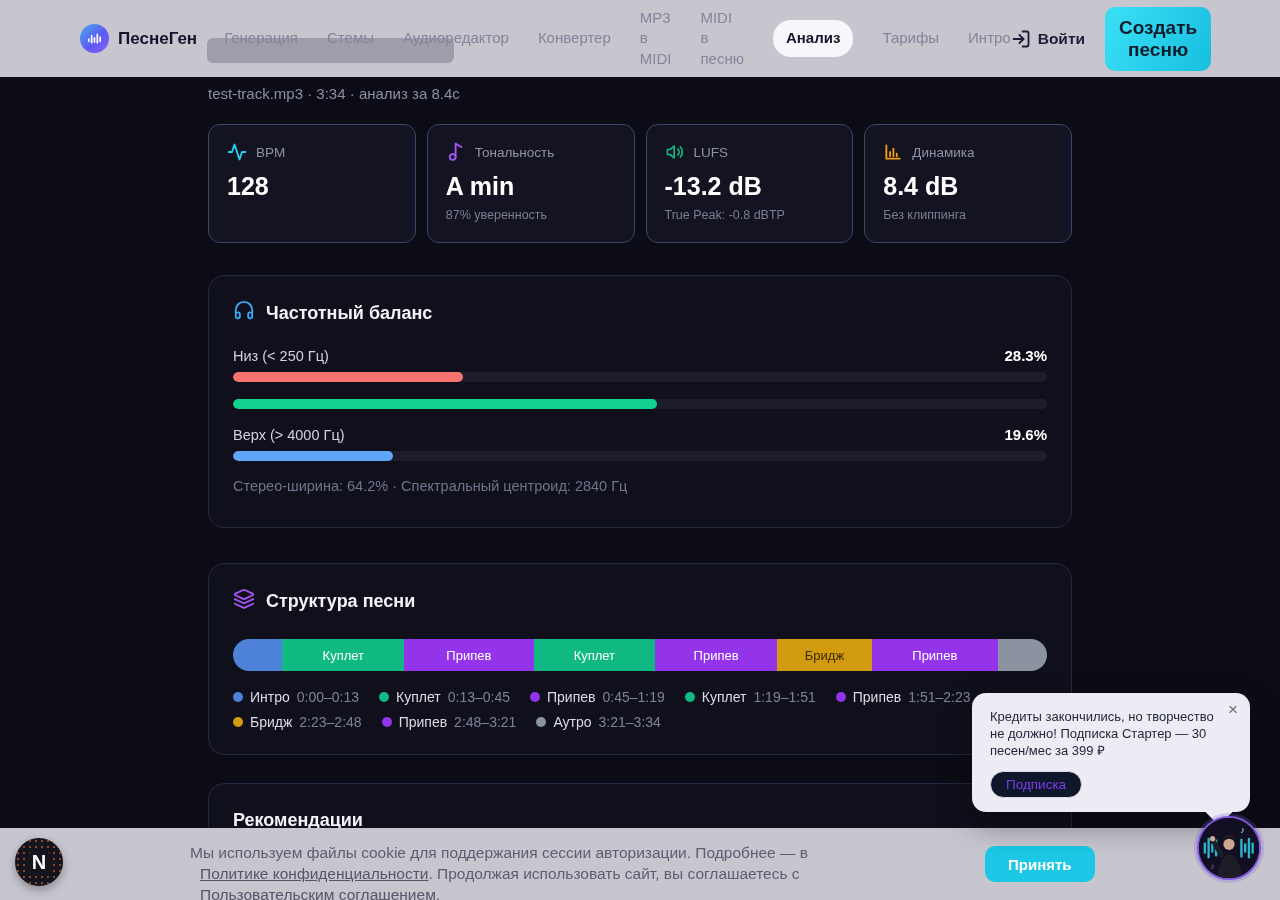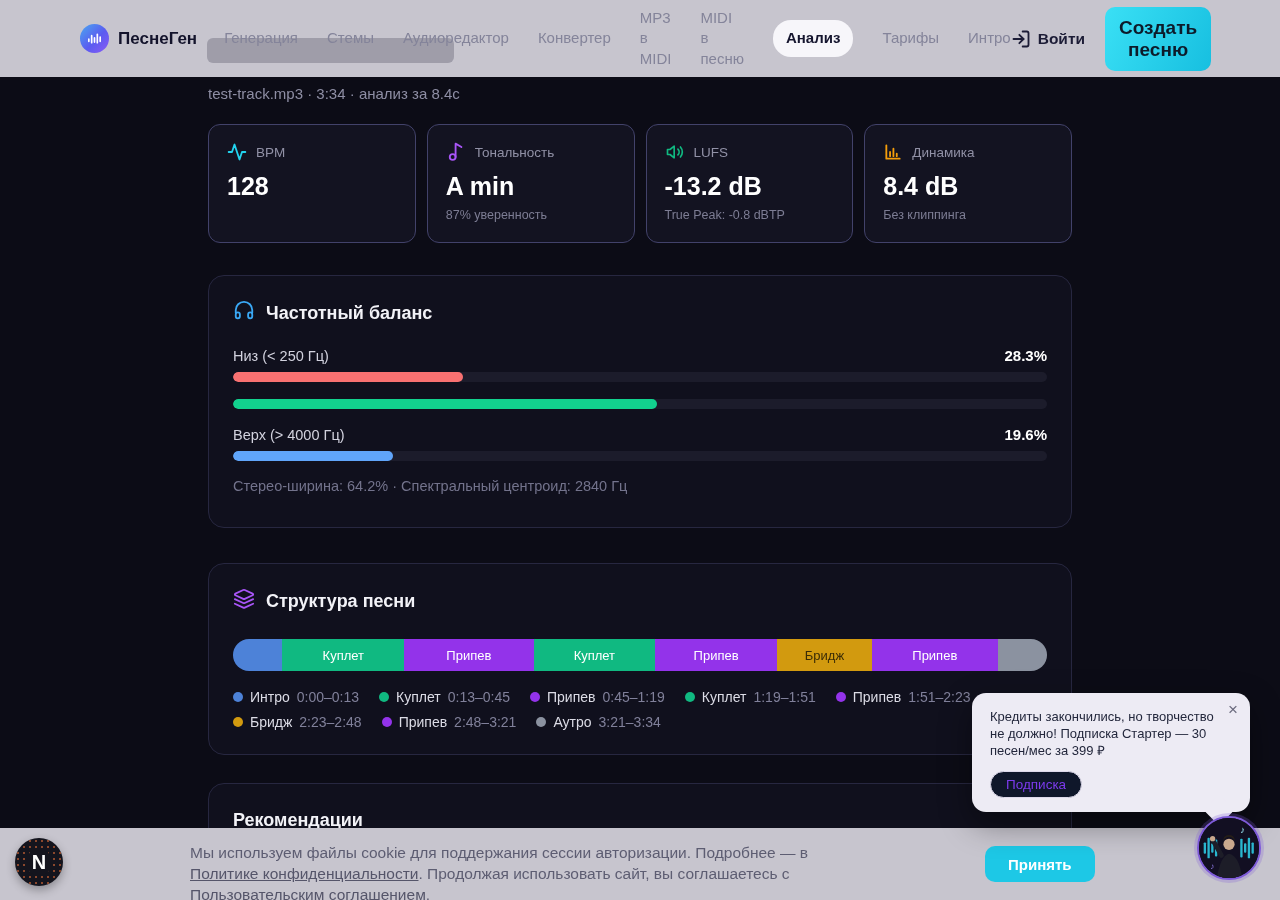--- a/index.html
+++ b/index.html
@@ -83,21 +83,21 @@
                  background:none; border:none; cursor:pointer; font-family:inherit; line-height:1; }
   .toast-action { display:inline-block; margin-top:12px; background:#0f172a;
                   border:1px solid #ddd9ea; border-radius:999px; padding:5px 15px;
                   font-size:13.5px; color:#7c3aed; cursor:pointer; font-family:inherit; }
 
   
   .cookie-bar { position:absolute; left:0; right:0; top:828px; height:72px;
                 background:#c7c5ce; z-index:30; }
   .cookie-text { position:absolute; left:190px; top:14px; width:670px;
                  font-size:15.5px; line-height:21px; color:#5d5d72; }
-  .cookie-link { color:#55556a; text-decoration:underline; cursor:pointer; }
+  .cookie-link { color:#55556a; text-decoration:underline; cursor:pointer;margin-left:10px; }
   .cookie-accept { position:absolute; left:985px; top:18px; height:36px; padding:0 23px;
                    background:#1dc8e6; color:#ffffff; font-family:inherit; font-size:15px;
                    font-weight:700; border:none; border-radius:10px; cursor:pointer; }
 
   
   .n-badge { position:absolute; left:15px; top:838px; width:48px; height:48px; z-index:45;
              border-radius:50%; background:#14141d; display:flex; align-items:center;
              justify-content:center; cursor:pointer;
              background-image:radial-gradient(rgba(255,122,61,0.5) 1px, transparent 1.3px);
              background-size:6px 6px; box-shadow:0 4px 10px rgba(0,0,0,0.3); }

